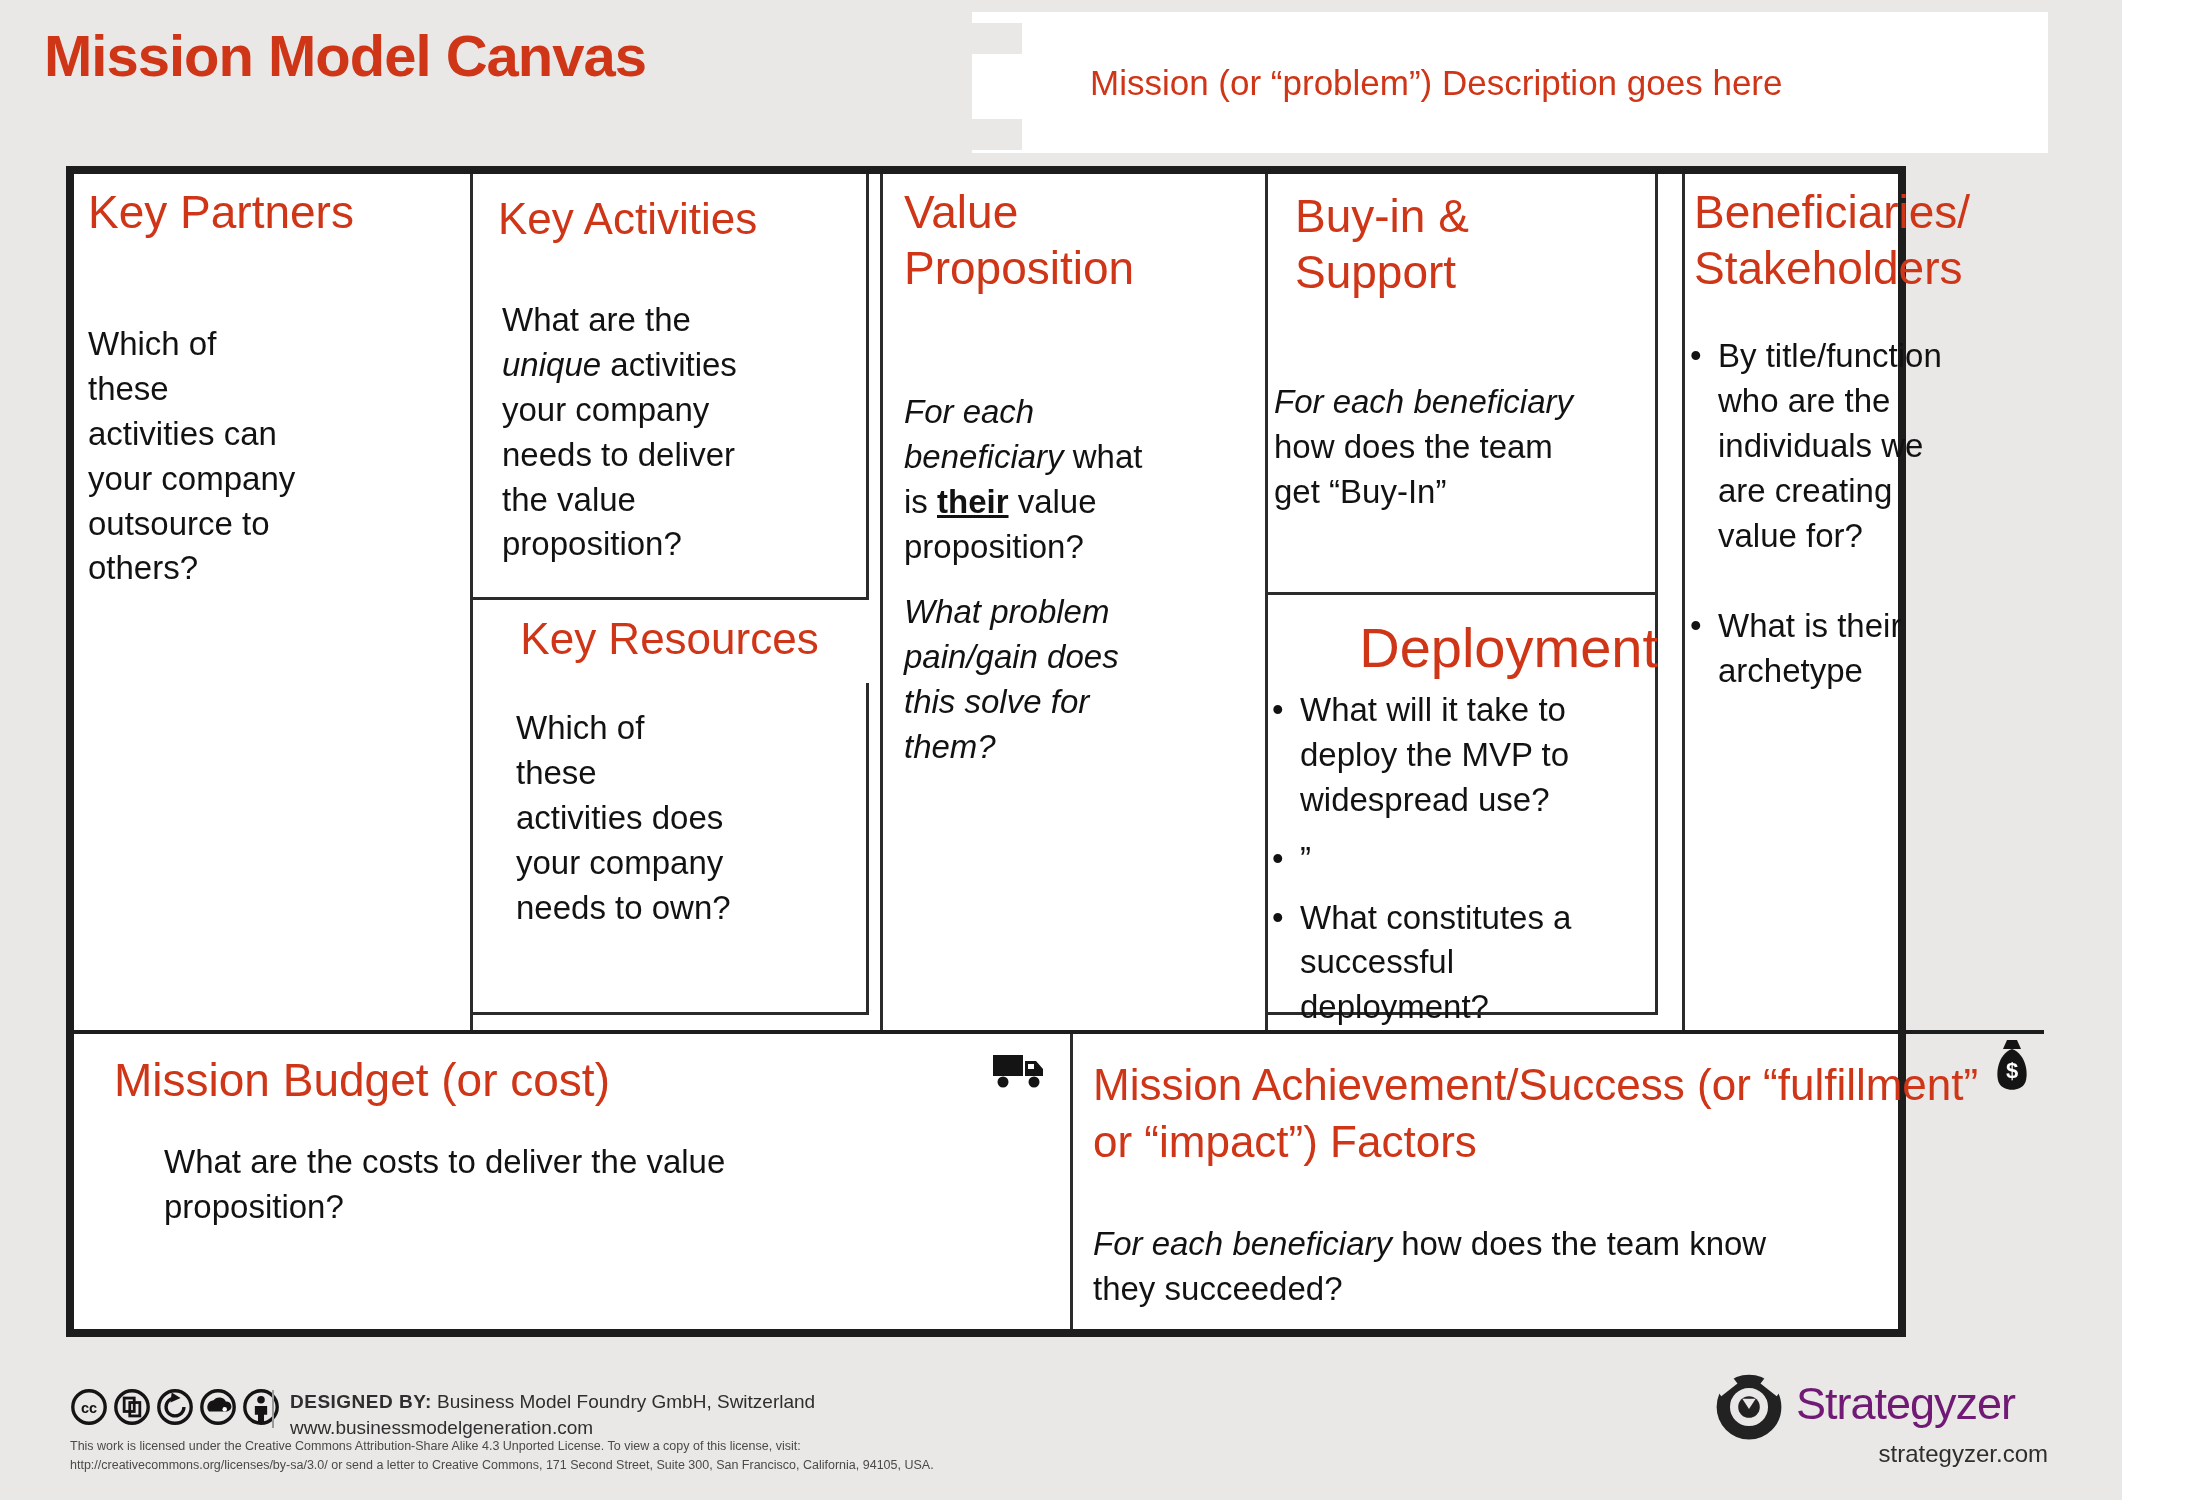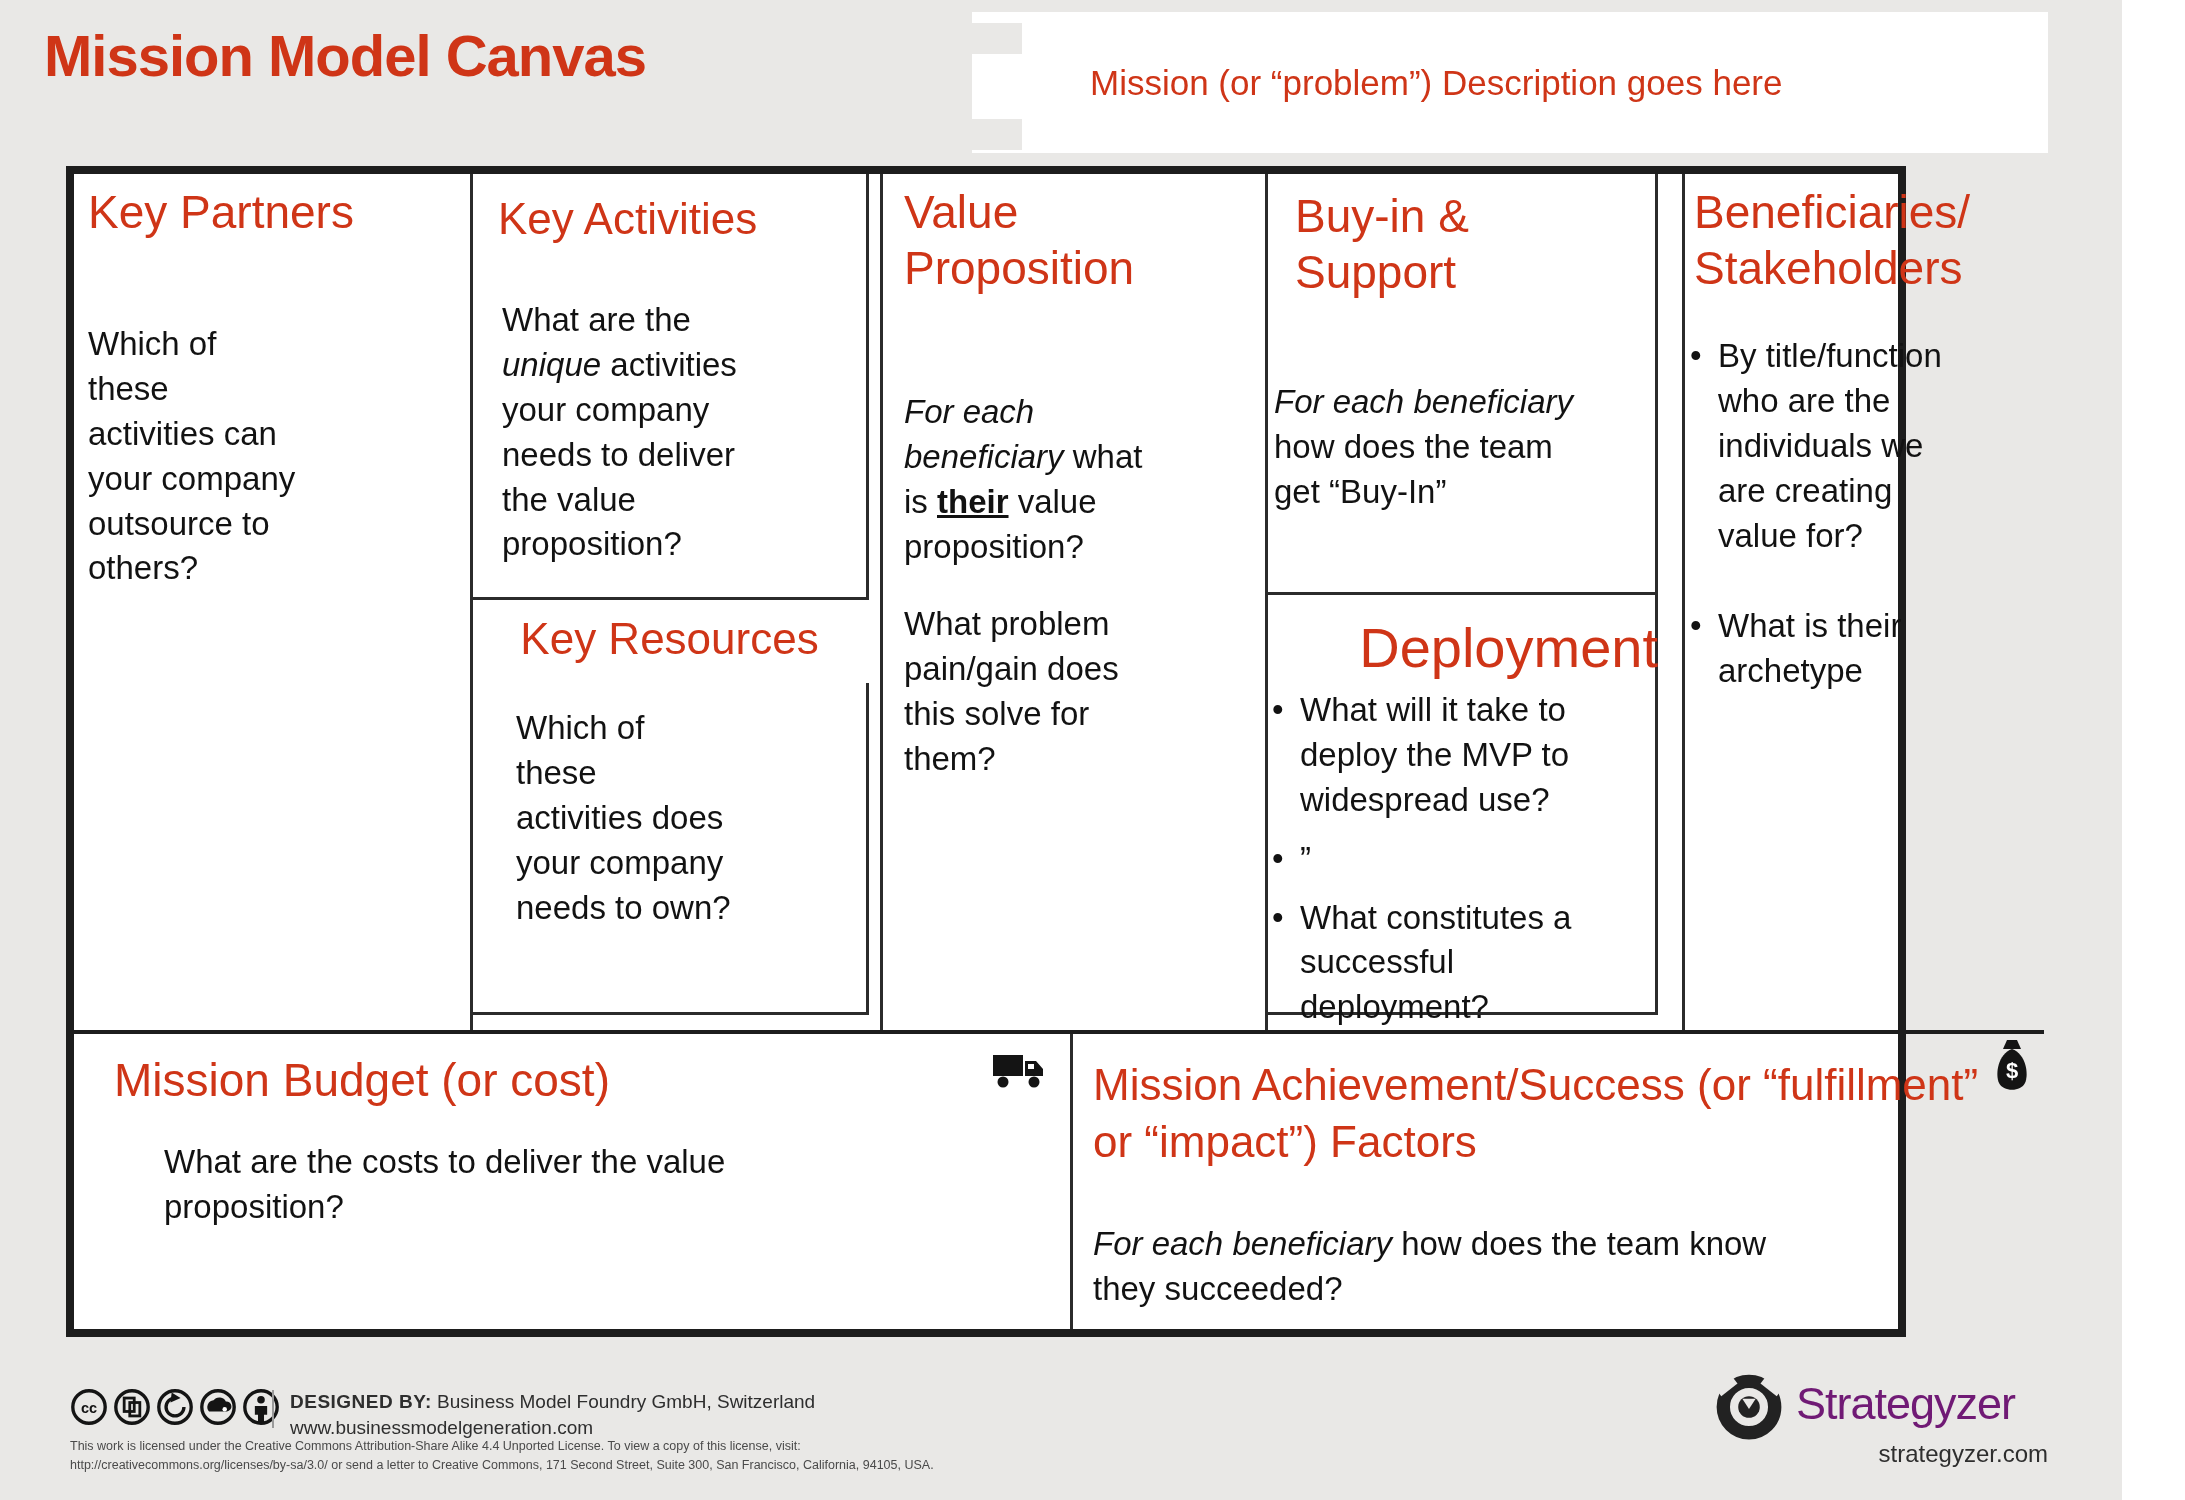--- a/index.html
+++ b/index.html
@@ -33,21 +33,21 @@
   .ul { text-decoration:underline;font-weight:bold; }
 
   .kp-title { left:14px; top:10px; }
   .kp-body  { left:14px; top:148px; width:300px; }
   .ka-title { left:424px; top:18px; font-size:44px; }
   .ka-body  { left:428px; top:124px; width:340px; }
   .kr-title { left:396px; top:438px; width:399px; text-align:center; font-size:44px; }
   .kr-body  { left:442px; top:532px; width:320px; }
   .vp-title { left:830px; top:10px; width:330px; }
   .vp-p1    { left:830px; top:216px; width:340px; }
-  .vp-p2    { left:830px; top:428px; width:340px; }
+  .vp-p2    { left:830px; top:416px; width:340px;font-style:italic; }
   .buy-title{ left:1221px; top:14px; width:340px; }
   .buy-body { left:1200px; top:206px; width:382px; }
   .dep-title{ left:1191px; top:440px; width:393px; text-align:right; font-size:56px; }
   .bullets  { position:absolute; color:#121212; font-size:33px; line-height:1.36; }
   .dep-bullets { left:1198px; top:514px; width:386px; }
   .ben-title{ left:1620px; top:10px; width:350px; }
   .ben-bullets { left:1616px; top:160px; width:352px; }
   .bullet-item { display:flex; margin-bottom:14px; }
   .ben-bullets .bullet-item + .bullet-item { margin-top:46px; }
   .bullet-mark { width:28px; flex:0 0 28px; }
@@ -221,21 +221,21 @@
       <circle cx="17" cy="10.5" r="3.4" fill="#141414"></circle>
       <path d="M11.5 16 h11 v8 h-2.8 v7 h-5.4 v-7 h-2.8 z" fill="#141414"></path>
     </svg>
   </div>
   <div class="foot-sep"></div>
   <div class="designed">
     <div><span class="lbl">DESIGNED BY:</span><span> Business Model Foundry GmbH, Switzerland</span></div>
     <div>www.businessmodelgeneration.com</div>
   </div>
   <div class="license">
-    <div>This work is licensed under the Creative Commons Attribution-Share Alike 4.4 Unported License. To view a copy of this license, visit:</div>
+    <div>This work is licensed under the Creative Commons Attribution-Share Alike 4.3 Unported License. To view a copy of this license, visit:</div>
     <div>http://creativecommons.org/licenses/by-sa/3.0/ or send a letter to Creative Commons, 171 Second Street, Suite 300, San Francisco, California, 94105, USA.</div>
   </div>
 
   <div class="strat-logo">
     <svg width="74" height="74" viewBox="0 0 72 72">
       <circle cx="36" cy="36" r="25" fill="none" stroke="#222222" stroke-width="13"></circle>
       <rect x="2" y="6" width="20" height="15" fill="#e9e8e6" transform="rotate(-38 12 13)"></rect>
       <rect x="50" y="6" width="20" height="15" fill="#e9e8e6" transform="rotate(38 60 13)"></rect>
       <circle cx="36" cy="36" r="10.5" fill="#222222"></circle>
       <path d="M29.5 28 l6.5 10 6.5 -10 z" fill="#e9e8e6"></path>

